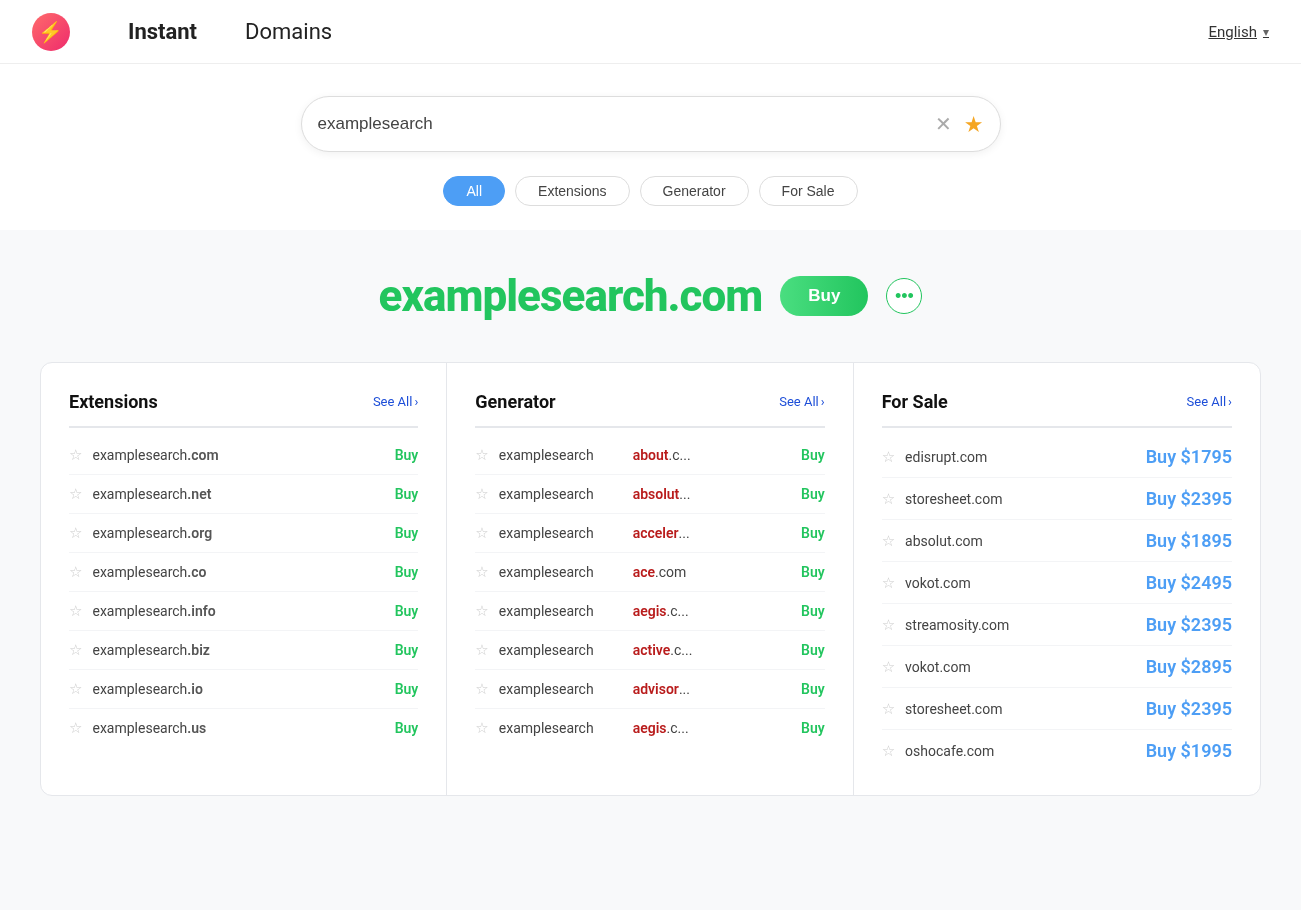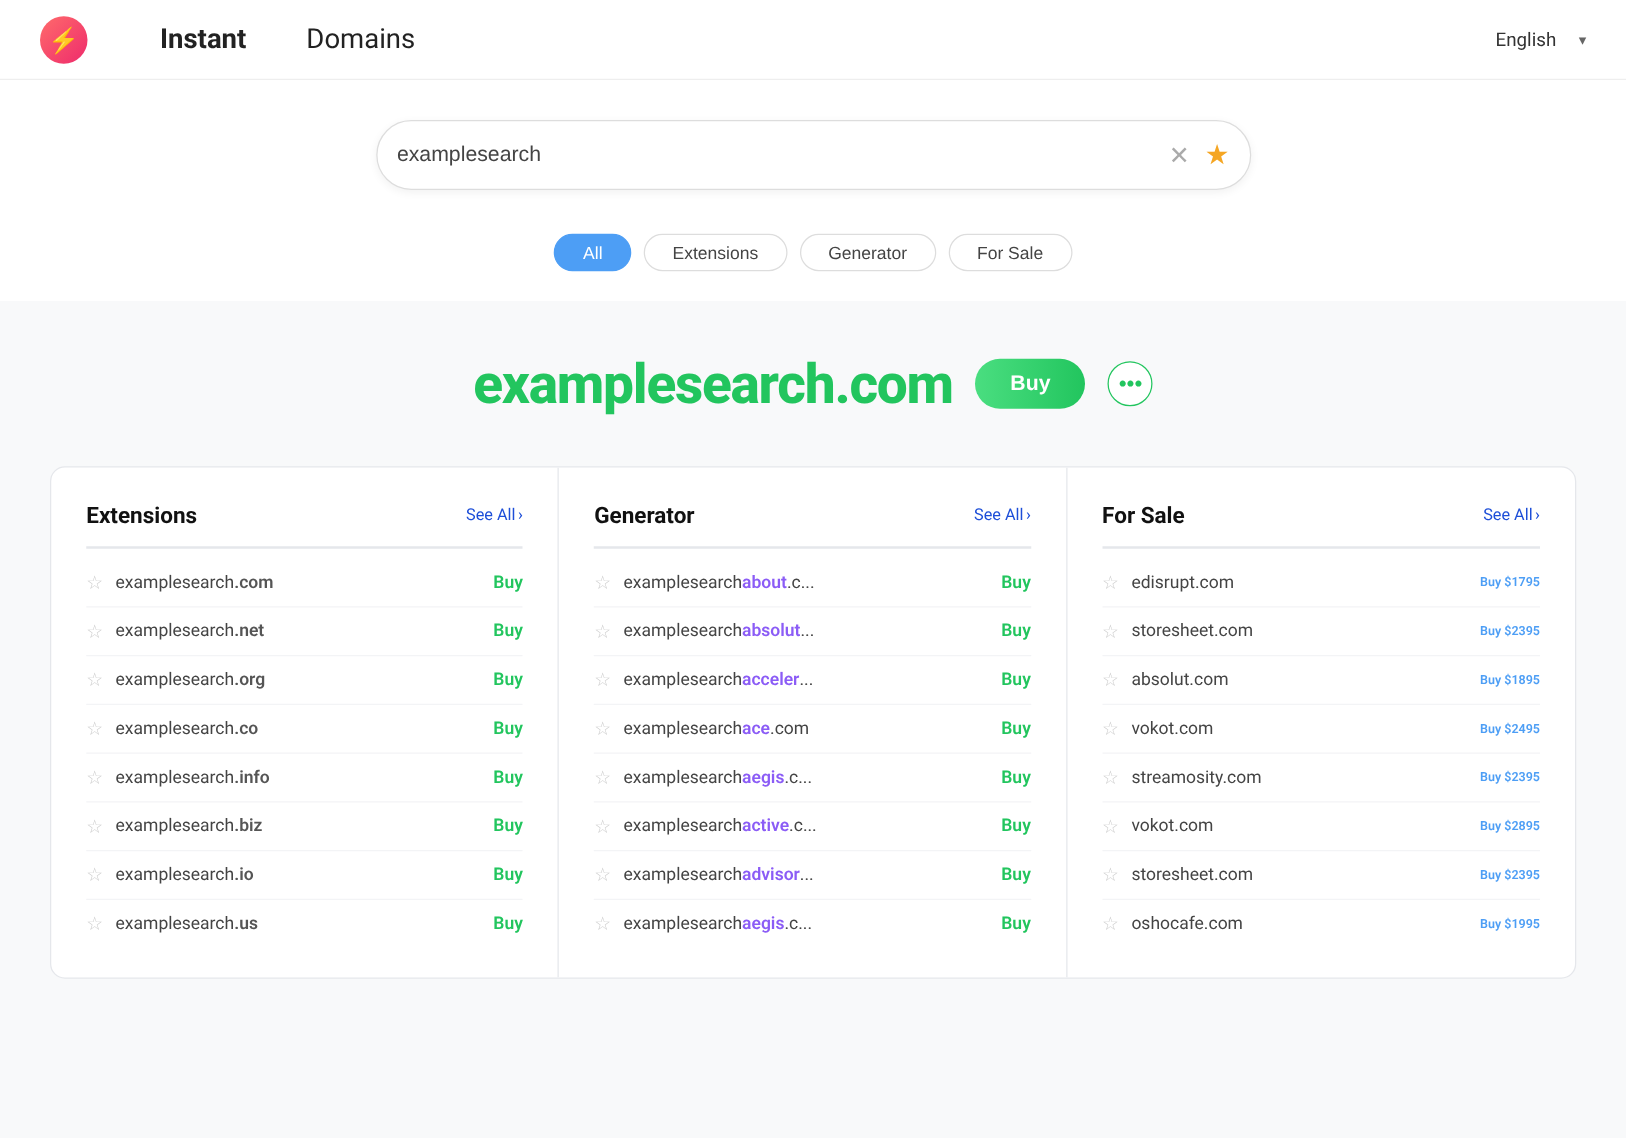--- a/index.html
+++ b/index.html
@@ -33,24 +33,25 @@
       font-weight: bold;
     }
     .logo-text {
       font-size: 22px;
       color: #222;
     }
     .logo-text span { font-weight: 700; margin-left: 48px; }
     .lang-selector {
       display: flex;
       align-items: center;
-      gap: 18px;
+      gap: 6px;
       font-size: 15px;
       color: #333;
       cursor: pointer;
+      text-decoration: underline;
     }
     .lang-selector .chevron { font-size: 12px; color: #666; }
 
     
     .search-area {
       background: #fff;
       padding: 32px 0 24px;
       display: flex;
       flex-direction: column;
       align-items: center;
@@ -84,21 +85,21 @@
     .search-fav {
       color: #f5a623;
       font-size: 22px;
       cursor: pointer;
     }
 
     
     .filter-tabs {
       display: flex;
       gap: 10px;
-      margin-top: 35px;
+      margin-top: 24px;
     }
     .filter-tab {
       padding: 6px 22px;
       border-radius: 20px;
       font-size: 14px;
       cursor: pointer;
       border: 1.5px solid #ddd;
       background: #fff;
       color: #444;
       transition: all 0.15s;
@@ -206,31 +207,31 @@
     }
     .domain-name {
       flex: 1;
       font-size: 14px;
       color: #444;
       overflow: hidden;
       text-overflow: ellipsis;
       white-space: nowrap;
     }
     .domain-name .tld { color: #555; font-weight: 600; }
-    .domain-name .highlight { color: #8b5cf6; font-weight: 600; }
+    .domain-name .highlight { color: #b91c1c; font-weight: 600; margin-left: 39px; }
     .buy-link {
       color: #22c55e;
       font-size: 14px;
       font-weight: 600;
       cursor: pointer;
       flex-shrink: 0;
     }
     .buy-price-link {
       color: #4d9ef5;
-      font-size: 10px;
+      font-size: 18px;
       font-weight: 600;
       cursor: pointer;
       flex-shrink: 0;
     }
   </style>
 </head>
 <body>
 
 <header class="header">
   <div class="logo">

